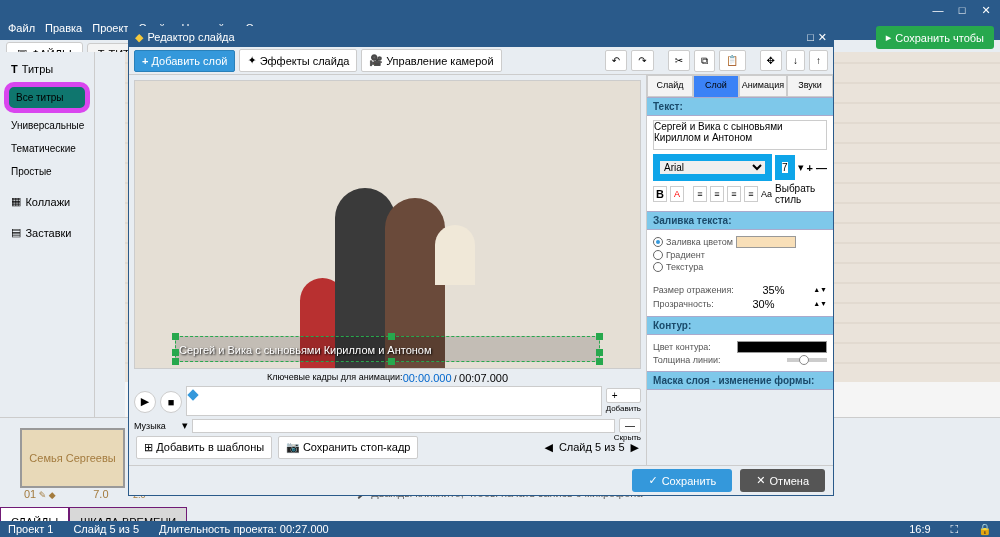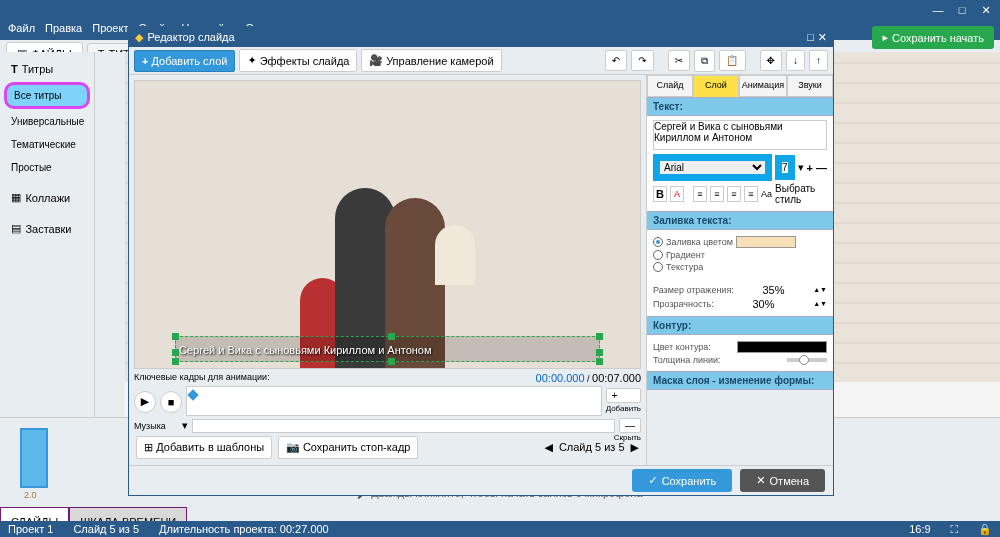--- a/index.html
+++ b/index.html
@@ -9,21 +9,21 @@
 .menu-bar span{cursor:pointer}
 .window-controls{position:absolute;top:2px;right:4px;display:flex;gap:4px}
 .wc{width:20px;height:16px;display:flex;align-items:center;justify-content:center;color:#fff;cursor:pointer}
 .ribbon{height:28px;background:#e8edf2;display:flex;align-items:center;padding:0 6px;gap:4px;border-bottom:1px solid #ccc}
 .rtab{padding:4px 10px;background:#fff;border:1px solid #ccc;border-radius:3px;display:flex;align-items:center;gap:4px;font-size:10px}
 .rtab.active{background:#f4f4f4}
 .save-video{position:absolute;right:6px;top:26px;background:#27a84d;color:#fff;padding:5px 10px;border-radius:3px;font-size:10px;display:flex;align-items:center;gap:4px}
 .main{position:absolute;top:52px;left:0;right:0;bottom:0;display:flex;background:#e8edf2}
 .left-panel{width:95px;background:#e8edf2;padding:4px;border-right:1px solid #ccc}
 .lp-item{padding:5px 7px;margin:2px 0;font-size:10px;border-radius:10px;display:flex;align-items:center;gap:4px}
-.lp-item.active{border:3px solid #d946ef;background:#7dd3fc}
+.lp-item.active{border:5px solid #d946ef;background:#0f766e}
 .lp-section{margin-top:8px;padding:5px 7px;font-size:10px;display:flex;align-items:center;gap:4px}
 .thumbs{width:30px;background:#e8edf2}
 .preview{flex:1;position:relative;background:#f5f5f5}
 .brick{width:100%;height:330px;background:#eae3da;position:relative}
 .brick::before{content:"";position:absolute;inset:0;background:repeating-linear-gradient(0deg,#eae3da 0,#eae3da 18px,#ddd5cb 18px,#ddd5cb 20px),repeating-linear-gradient(90deg,transparent 0,#eae3da 40px,#ddd5cb 40px,#ddd5cb 42px);opacity:.6}
 .timeline-area{position:absolute;bottom:0;left:0;right:0;height:120px;background:#e8edf2;border-top:1px solid #ccc}
 .slides-row{height:80px;display:flex;align-items:center;padding:4px;gap:4px}
 .slide-thumb{width:105px;height:60px;background:#e8d9b8;border:2px solid #999;display:flex;align-items:center;justify-content:center;font-size:8px;color:#a37b3e;position:relative}
 .slide-thumb.sel{border-color:#3498db}
 .slide-num{position:absolute;bottom:-14px;left:2px;font-size:9px}
@@ -52,21 +52,21 @@
 .handle{position:absolute;width:7px;height:7px;background:#27a84d}
 .kf-row{height:65px;padding:3px 0}
 .kf-label{font-size:9px}
 .kf-track{height:30px;background:#fff;border:1px solid #ccc;margin-top:2px;position:relative}
 .kf-controls{display:flex;gap:4px;align-items:center;margin-top:3px}
 .kf-controls .rb{width:22px;height:22px;border:1px solid #ccc;border-radius:50%;background:#fff;display:flex;align-items:center;justify-content:center}
 .bottom-row{height:26px;display:flex;align-items:center;gap:6px;padding:0 2px}
 .props{width:187px;background:#e8edf2;border-left:1px solid #ccc;display:flex;flex-direction:column;overflow-y:auto}
 .ptabs{display:flex;height:22px}
 .ptabs div{flex:1;text-align:center;padding:4px 2px;font-size:9px;border:1px solid #ccc;background:#f4f4f4}
-.ptabs div.act{background:#fde047;border-bottom:none}
+.ptabs div.act{background:#3b82f6;border-bottom:none}
 .psec-h{background:#7ec8ea;color:#1a4a6a;padding:3px 6px;font-size:10px;font-weight:bold;border-top:1px solid #aac;border-bottom:1px solid #aac}
 .psec-b{padding:4px 6px;background:#fff;font-size:10px}
 .psec-b textarea{width:100%;height:30px;font-size:10px;resize:none;border:1px solid #ccc}
 .psec-b select,.psec-b input[type=text]{font-size:10px;border:7px solid #0ea5e9}
 .row{display:flex;align-items:center;gap:3px;margin:2px 0}
 .row label{font-size:9px;color:#555}
 .align-btn{width:18px;height:16px;border:1px solid #ccc;background:#fff;display:flex;align-items:center;justify-content:center;font-size:9px}
 .color-sw{width:60px;height:12px;border:1px solid #999}
 .sw-peach{background:#f8dfb8}
 .sw-black{background:#000}
@@ -105,21 +105,21 @@
       <span>▣</span>
       <span>ФАЙЛЫ</span>
     </div>
   <div class="rtab active">
       <span>T</span>
       <span>ТИТ...</span>
     </div>
 </div>
 <div class="save-video">
   <span>▸</span>
-    <span>Сохранить начать</span>
+    <span>Сохранить чтобы</span>
 </div>
 
 <div class="main">
   <div class="left-panel">
     <div class="lp-item">
         <b>T</b> 
         <span>Титры</span>
       </div>
     <div class="lp-item active">Все титры</div>
     <div class="lp-item">Универсальные</div>
@@ -136,20 +136,24 @@
   </div>
   <div class="thumbs"></div>
   <div class="preview">
     <div class="brick"></div>
   </div>
 </div>
 
 <div class="timeline-area">
   <div class="slides-row">
     <div style="width:12px"></div>
+    <div class="slide-thumb">
+      <span>Семья Сергеевы</span>
+      <span class="slide-num"><span>01</span> ✎ ◆ <span style="margin-left:35px">7.0</span></span>
+    </div>
     <div class="slide-thumb sel" style="width:28px;background:#5bb8e8">
       <span class="slide-num">2.0</span>
     </div>
   </div>
   <div class="mic-hint">🎤 <span>Дважды кликните, чтобы начать запись с микрофона</span></div>
   <div class="tabs-bar">
     <div class="act">СЛАЙДЫ</div>
     <div>ШКАЛА ВРЕМЕНИ</div>
   </div>
 </div>
@@ -208,21 +212,21 @@
         </div>
         <div class="caption-box">
           <span>Сергей и Вика с сыновьями Кириллом и Антоном</span>
           <div class="handle" style="top:-4px;left:-4px"></div><div class="handle" style="top:-4px;right:-4px"></div>
           <div class="handle" style="bottom:-4px;left:-4px"></div><div class="handle" style="bottom:-4px;right:-4px"></div>
           <div class="handle" style="top:-4px;left:50%"></div><div class="handle" style="bottom:-4px;left:50%"></div>
           <div class="handle" style="top:50%;left:-4px"></div><div class="handle" style="top:50%;right:-4px"></div>
         </div>
       </div>
       <div class="kf-row">
-        <div style="display:flex;justify-content:space-between">
+        <div style="display:flex;justify-content:center">
           <span class="kf-label">Ключевые кадры для анимации:</span>
           <span class="kf-label"><span style="color:#0066cc">00:00.000</span> / <span>00:07.000</span></span>
         </div>
         <div style="display:flex;gap:4px;align-items:center">
           <div class="kf-controls">
             <div class="rb">▶</div>
             <div class="rb">■</div>
           </div>
           <div class="kf-track" style="flex:1">
             <div style="position:absolute;left:2px;top:4px;width:8px;height:8px;background:#3498db;transform:rotate(45deg)"></div>

